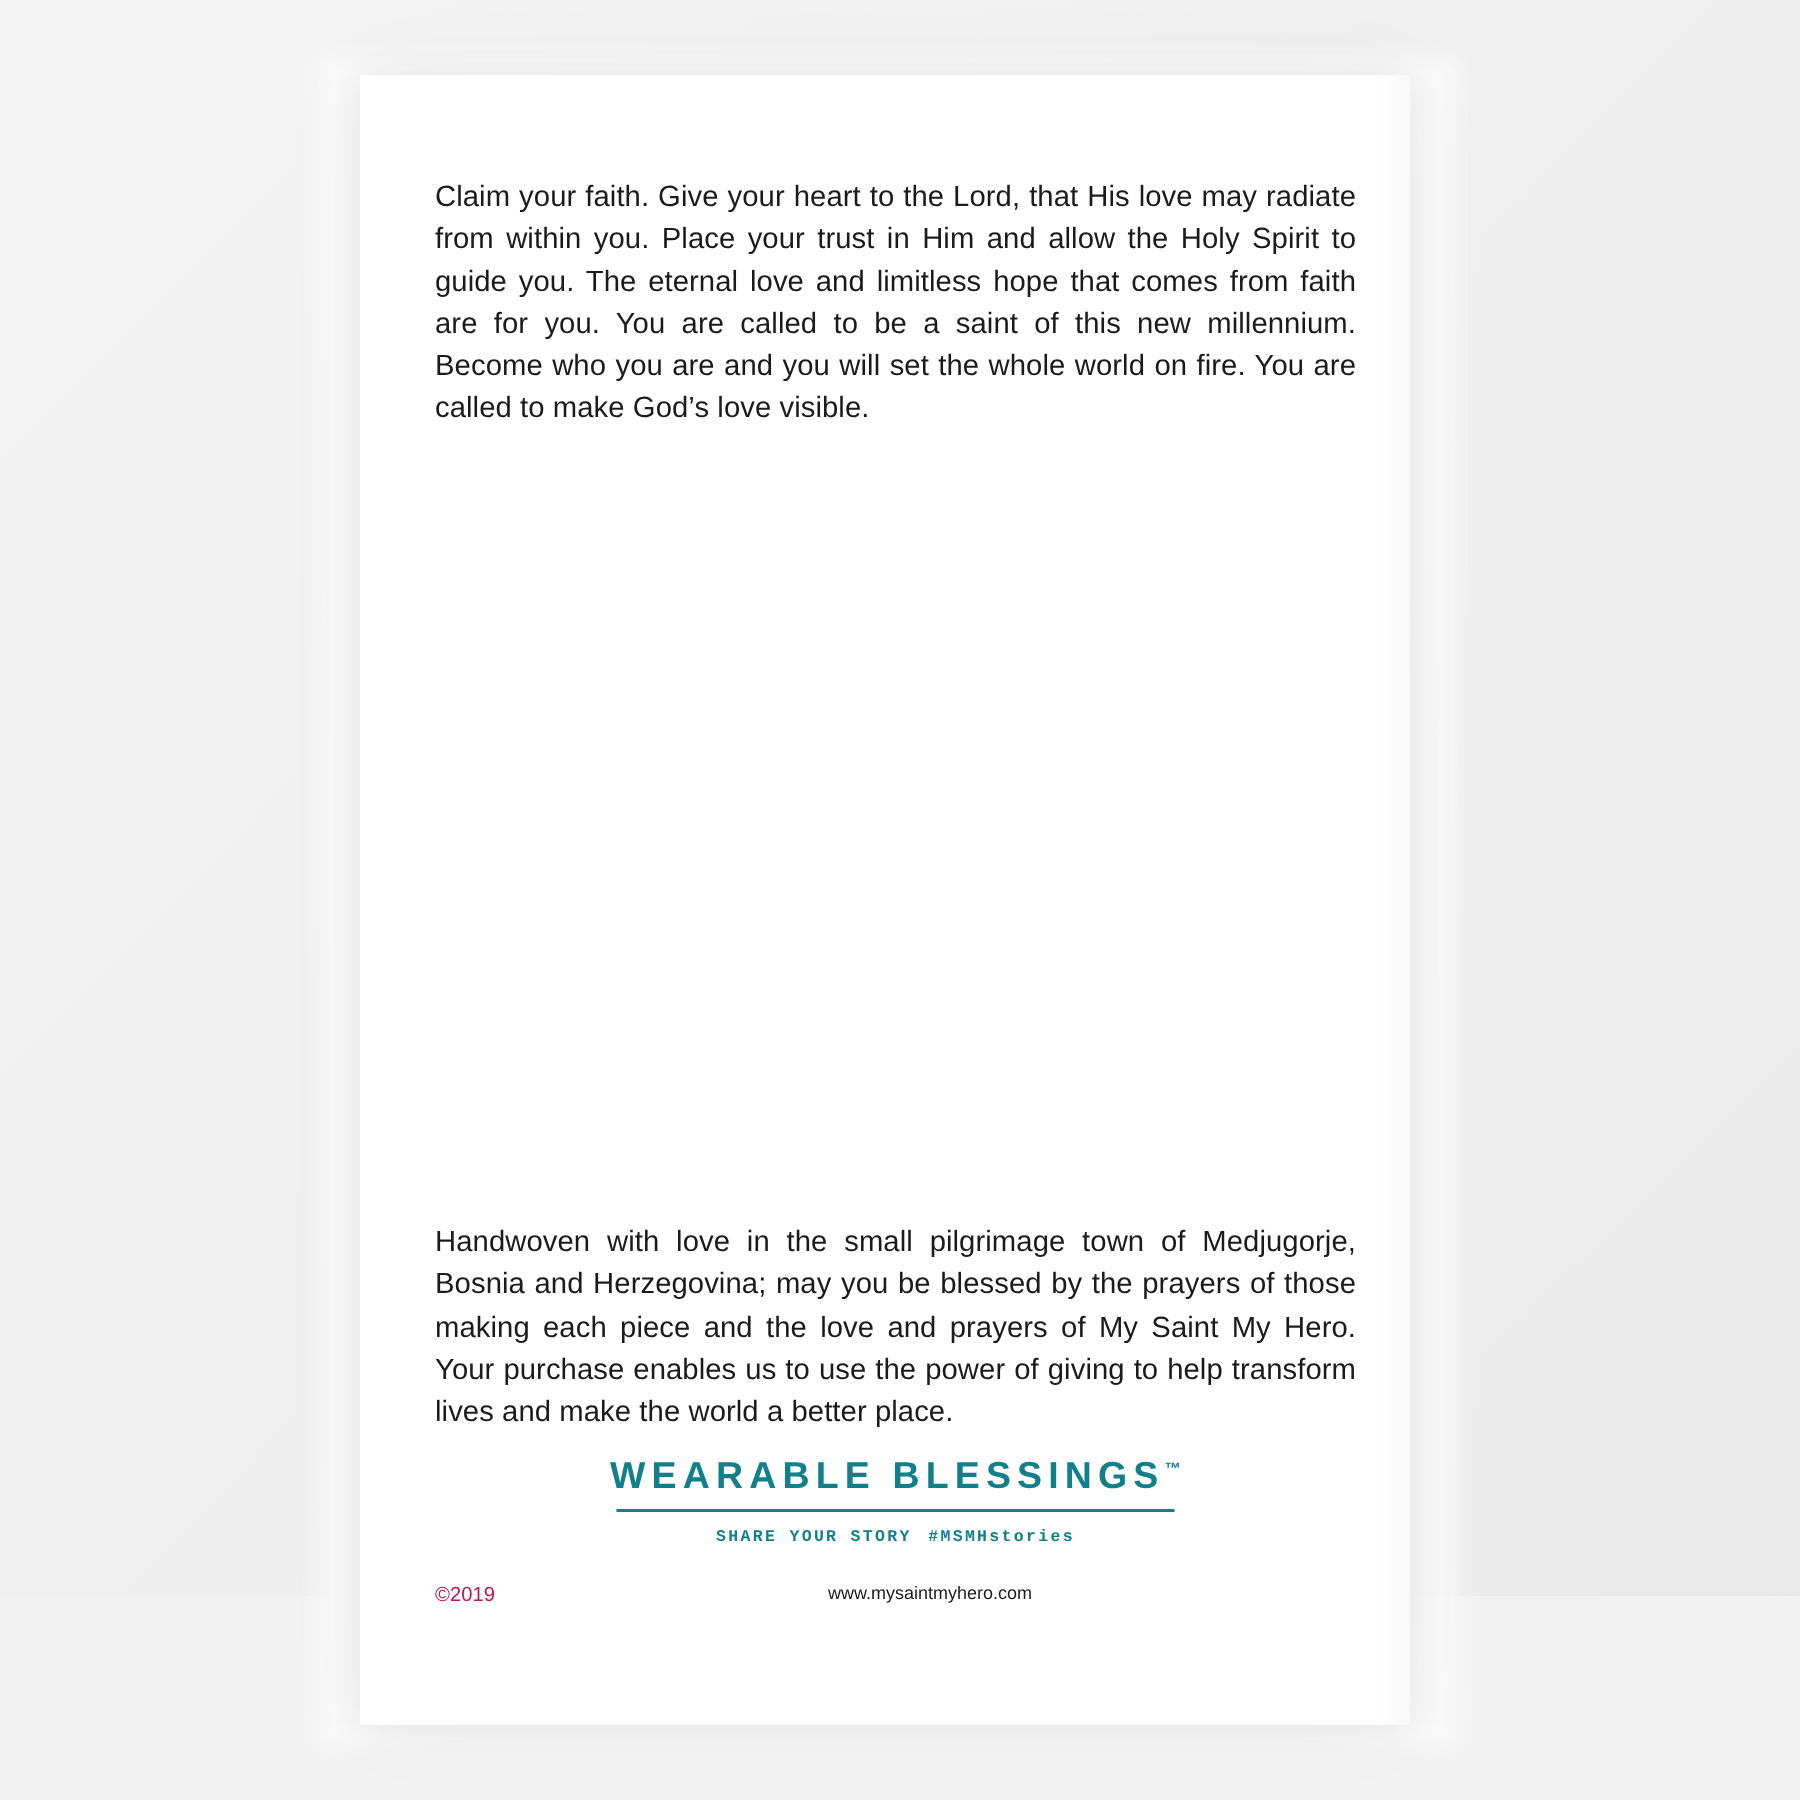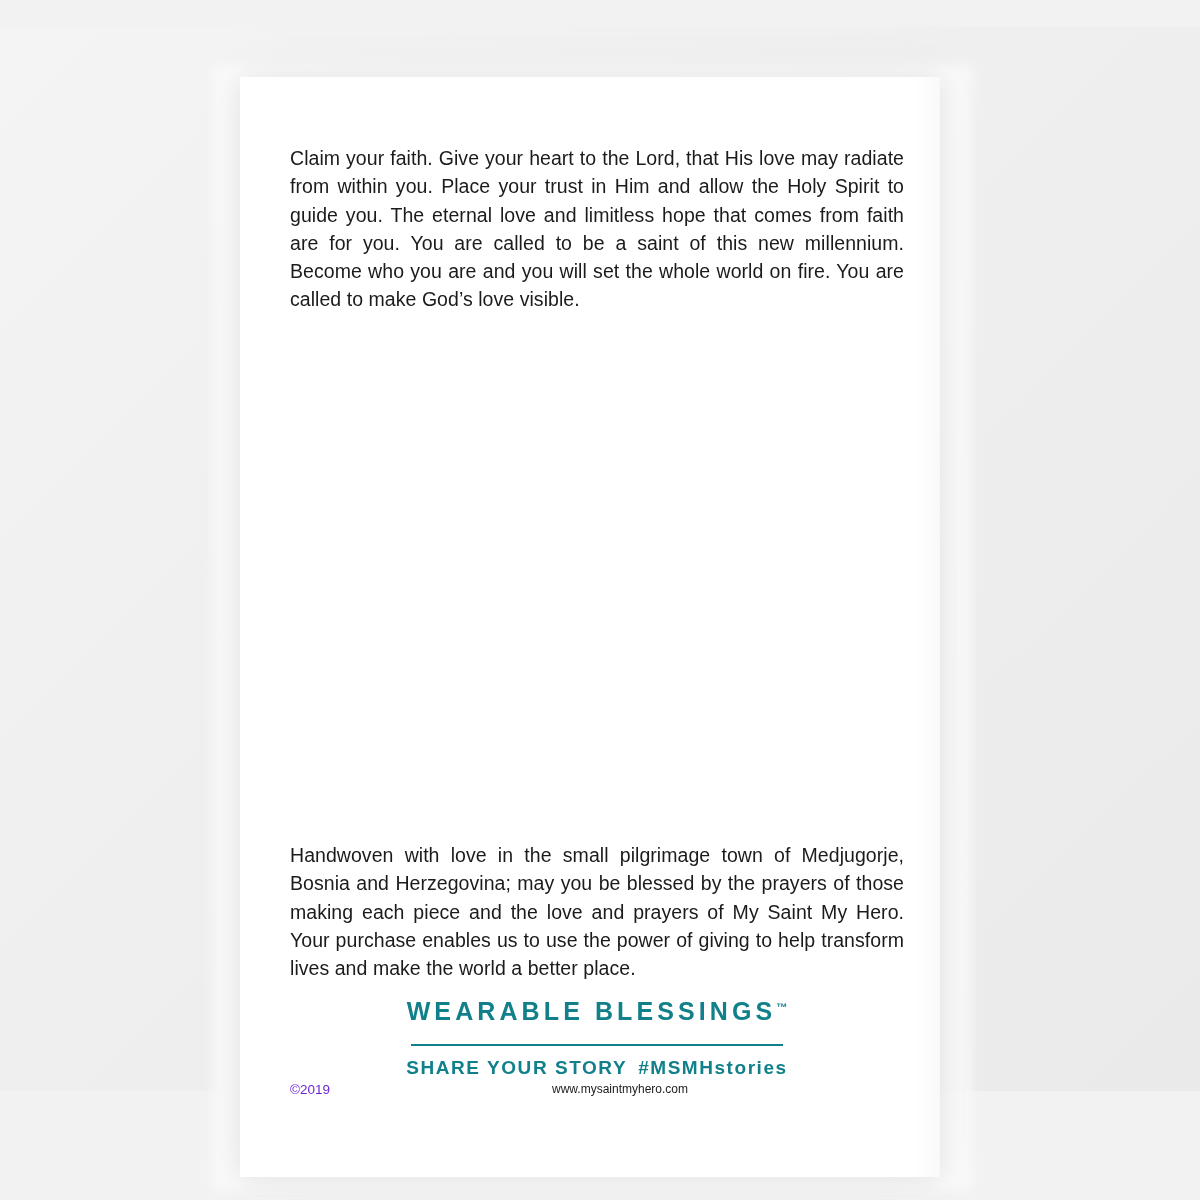--- a/index.html
+++ b/index.html
@@ -12,21 +12,20 @@
     background: #f2f2f2;
     font-family: "Liberation Sans", sans-serif;
     overflow: hidden;
   }
 
   .scene {
     position: relative;
     width: 1200px;
     height: 1064px;
     background: linear-gradient(135deg, #f4f4f4 0%, #efefef 45%, #eaeaea 100%);
-    margin-top: 27px;
   }
 
   
   .backdrop {
     position: absolute;
     left: 212px;
     top: 38px;
     width: 760px;
     height: 1125px;
     background: #fbfbfb;
@@ -91,60 +90,61 @@
     text-align: center;
   }
 
   .brand-title {
     display: inline-block;
     position: relative;
     color: #11808a;
     font-size: 25px;
     font-weight: bold;
     letter-spacing: 4.1px;
-    padding-bottom: 18px;
+    padding-bottom: 7px;
   }
   .brand-title .tm {
     font-size: 11px;
     vertical-align: super;
     letter-spacing: 0;
     font-weight: bold;
   }
   .brand-rule {
     width: 372px;
     height: 2px;
     background: #11808a;
     margin: 0 auto 0 auto;
   }
 
   .brand-sub {
     margin-top: 11px;
     color: #11808a;
-    font-size: 19px;
+    font-size: 11px;
     font-weight: bold;
     letter-spacing: 1.55px;
+    font-family: Liberation Mono, monospace;
   }
   .brand-sub .gap {
     display: inline-block;
     width: 11px;
   }
 
   .footer {
     position: absolute;
     top: 1005px;
     left: 0;
     width: 614px;
     height: 20px;
   }
   .copyright {
     position: absolute;
     left: 0;
     top: 0;
     font-size: 13.5px;
-    color: #6d28d9;
+    color: #be185d;
   }
   .website {
     position: absolute;
     left: 0;
     right: 0;
     top: 0;
     text-align: center;
     font-size: 12px;
     color: #1b1b1b;
     padding-left: 46px;

